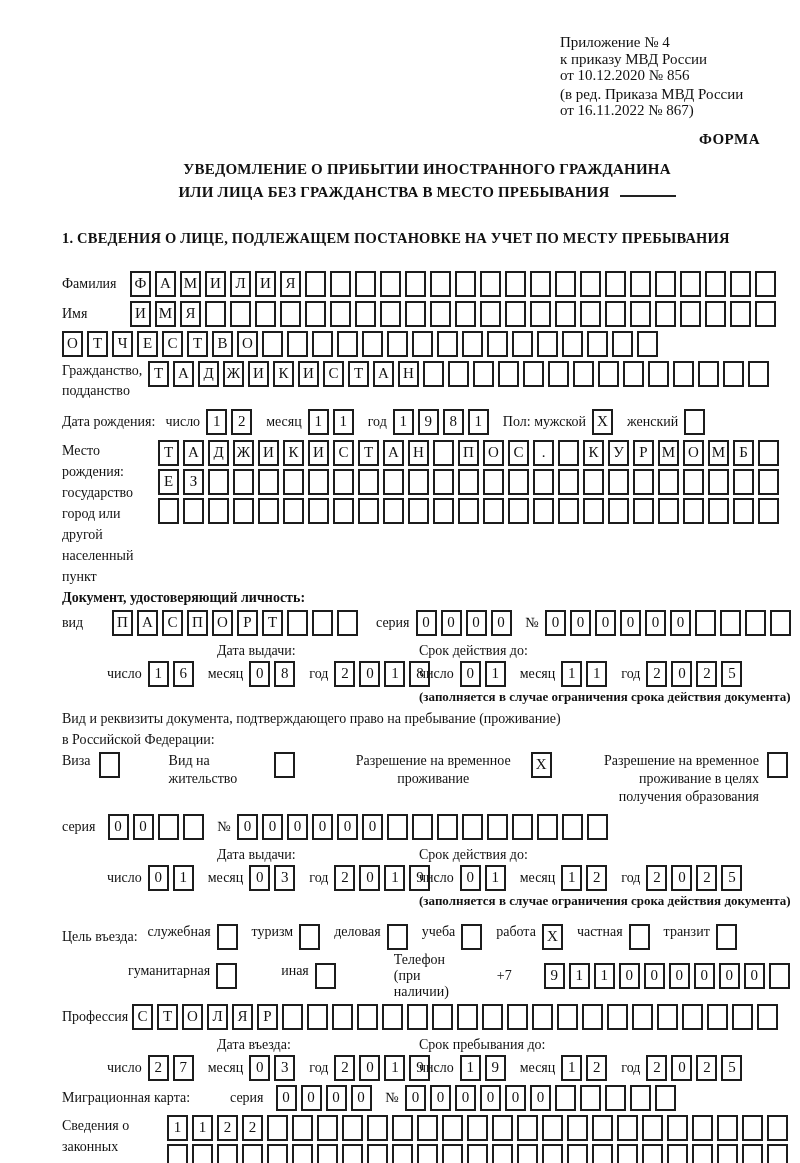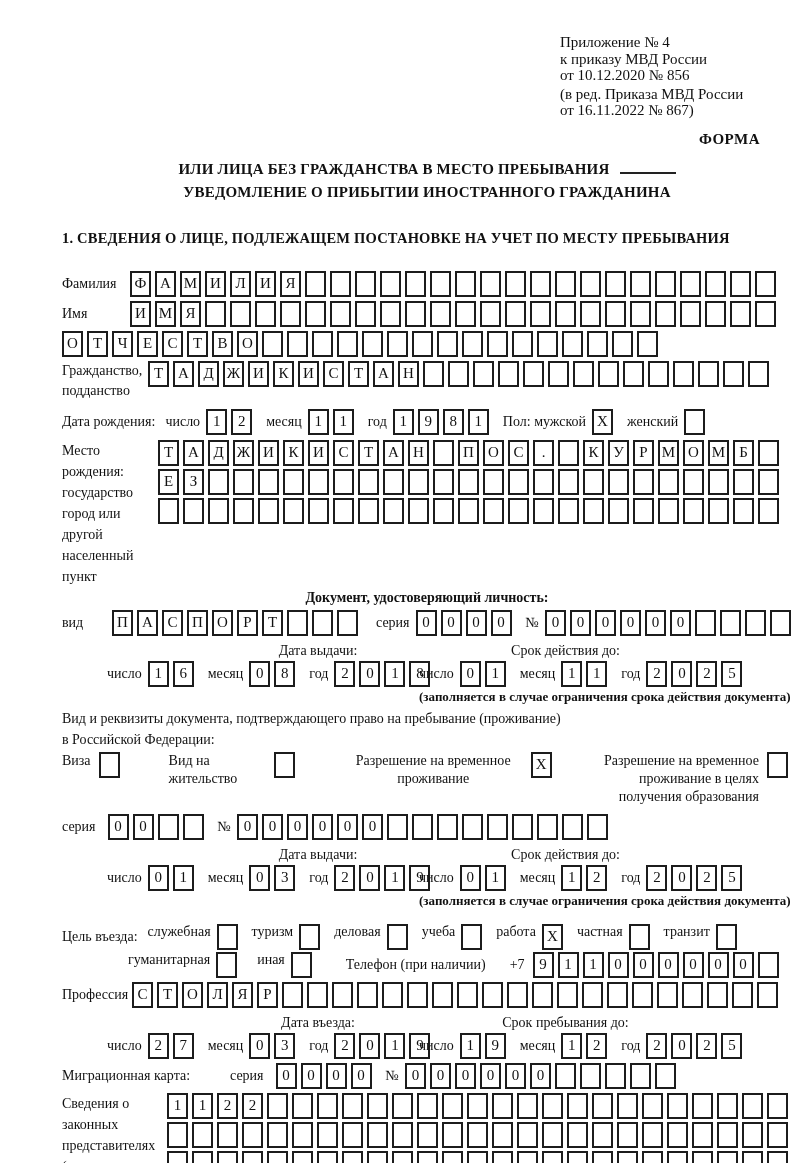--- a/index.html
+++ b/index.html
@@ -37,40 +37,40 @@
   }
   .cellrows .cells { margin-bottom:3px; }
 
   .il { margin:0 6px 0 10px; }
   .il-first { margin-right:6px; }
 
   
   .dpair { display:flex; margin-top:6px; align-items:flex-start;margin-left:45px; }
   .dcol.left { width:312px; flex:0 0 312px; }
   .dcol.right { flex:1 1 auto; }
-  .dhead { font-size:14px; text-align:center; line-height:17px;font-family:Liberation Serif, serif; }
+  .dhead { font-size:14px; line-height:17px;font-family:Liberation Serif, serif; }
   .dcol.left  .dhead { padding-left:110px; }
   .dcol.right .dhead { padding-right:80px; }
   .drow { display:flex; align-items:center; margin-top:2px; }
   .dnote { font-size:13px; margin-top:2px; white-space:nowrap; line-height:15px;font-weight:bold; }
 
   .mt2{margin-top:2px}.mt5{margin-top:5px}
   .mt8{margin-top:8px}.mt24{margin-top:24px}
 
   .introline { margin-top:6px; line-height:17px; }
   .introline2 { margin-top:4px; line-height:17px; }
 
   .permits { display:flex; justify-content:space-between; align-items:flex-start; margin-top:4px;gap:45px; }
   .opt { display:flex; align-items:flex-start; }
   .opt .olabel { margin-right:8px; line-height:18px; }
   .opt .olabel.c2 { max-width:205px; text-align:center; }
   .opt .olabel.c3 { max-width:182px; text-align:right; }
 
   .purpose1 { display:flex; align-items:center; margin-top:16px; }
-  .purpose2 { display:flex; align-items:center; margin-top:2px; margin-left:66px; }
+  .purpose2 { display:flex; align-items:center; margin-top:2px; margin-left:66px;gap:24px; }
   .popt { display:flex; align-items:flex-start; margin-left:10px; }
   .popt .olabel { margin-right:6px; }
   .phone-label { margin-left:30px; }
   .phone-prefix { margin-left:24px; margin-right:8px; }
 
   .reps { display:flex; align-items:flex-start; margin-top:4px; }
 </style>
 </head>
 <body>
 
@@ -81,24 +81,24 @@
     <div>к приказу МВД России</div>
     <div>от 10.12.2020 № 856</div>
     <div class="hdr-sub">
       <div>(в ред. Приказа МВД России</div>
       <div>от 16.11.2022 № 867)</div>
     </div>
   </div>
   <div class="forma">ФОРМА</div>
 
   <div class="title">
+    <div>УВЕДОМЛЕНИЕ О ПРИБЫТИИ ИНОСТРАННОГО ГРАЖДАНИНА</div>
     <div>
       <span>ИЛИ ЛИЦА БЕЗ ГРАЖДАНСТВА В МЕСТО ПРЕБЫВАНИЯ</span><span class="blank"></span>
     </div>
-    <div>УВЕДОМЛЕНИЕ О ПРИБЫТИИ ИНОСТРАННОГО ГРАЖДАНИНА</div>
   </div>
 
   <div class="sec">1. СВЕДЕНИЯ О ЛИЦЕ, ПОДЛЕЖАЩЕМ ПОСТАНОВКЕ НА УЧЕТ ПО МЕСТУ ПРЕБЫВАНИЯ</div>
 
   <div class="row mt24">
     <span class="lblcol">Фамилия</span>
     <span class="cells">
         <span class="cell">Ф</span>
         <span class="cell">А</span>
         <span class="cell">М</span>

